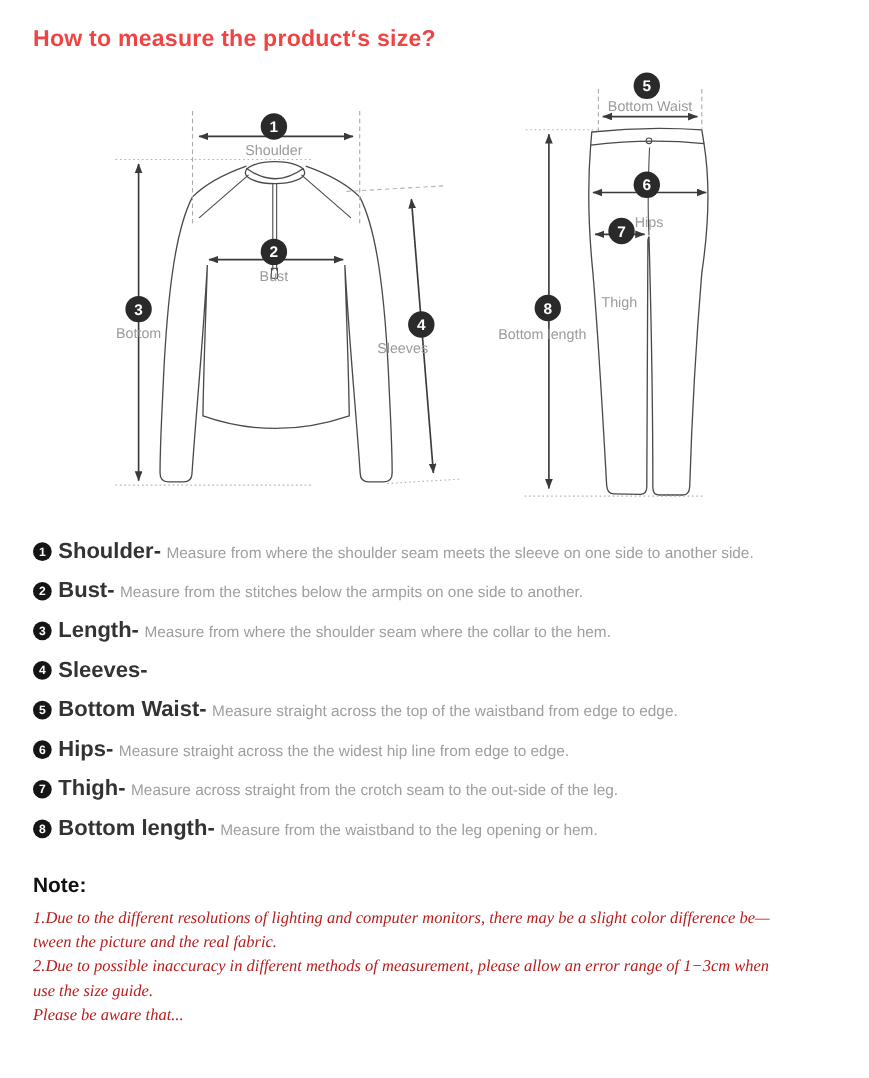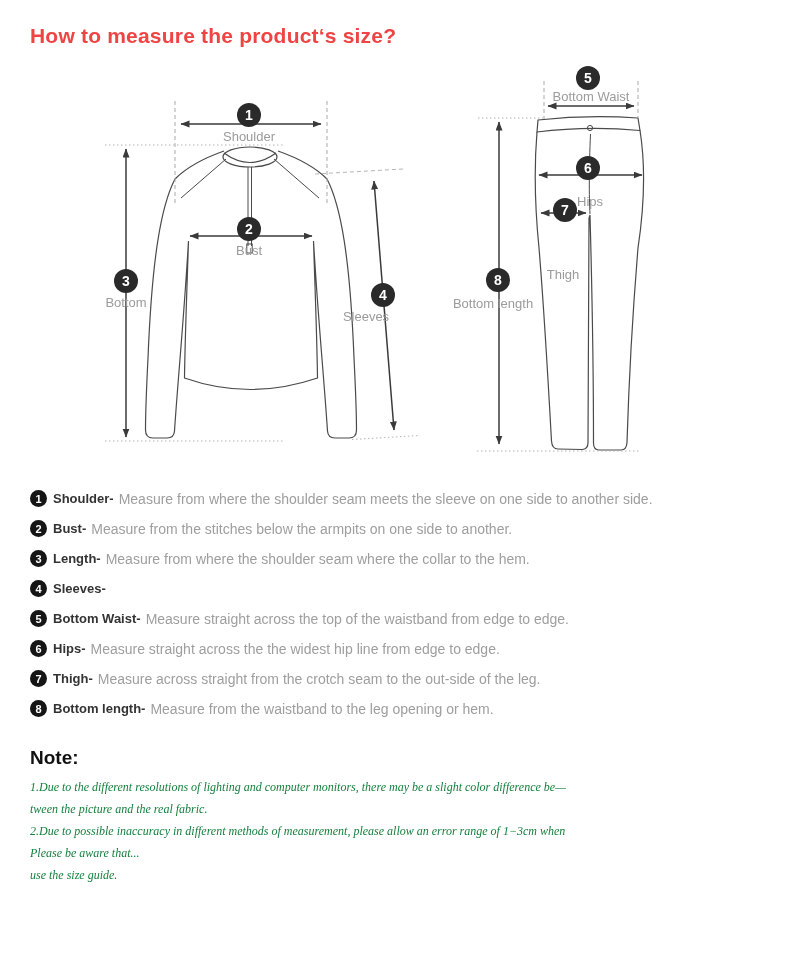--- a/index.html
+++ b/index.html
@@ -25,28 +25,28 @@
   }
   
   .mlist { margin:12px 0 0 30px; }
   .mrow { display:flex; align-items:center; margin-bottom:13px; }
   .mbadge {
     width:17px; height:17px; border-radius:50%; background:#151515;
     color:#fff; font-size:11px; font-weight:bold; flex:none;
     display:inline-flex; align-items:center; justify-content:center;
     margin-right:6px;
   }
-  .mname { font-size:13px; font-weight:bold; color:#333; white-space:nowrap; }
+  .mname { font-size:20px; font-weight:bold; color:#333; white-space:nowrap; }
   .mdesc { font-size:14px; color:#9e9e9e; margin-left:5px; white-space:nowrap; }
   
   .note { margin:30px 28px 12px 30px; }
   .note-h { font-size:19px; font-weight:bold; color:#111; margin:0 0 7px 0; }
   .note-line {
     font-family:"Liberation Serif", serif; font-style:italic;
-    font-size:12px; color:#15803d; line-height:22px;
+    font-size:15px; color:#b91c1c; line-height:22px;
   }
 </style>
 </head>
 <body>
 
 <h1 class="page-title">How to measure the product‘s size?</h1>
 
 <div class="diagram">
   <svg width="790" height="420" viewBox="0 0 790 420">
     <defs>
@@ -194,15 +194,15 @@
     <span class="mname">Bottom length-</span>
     <span class="mdesc">Measure from the waistband to the leg opening or hem.</span>
   </div>
 </div>
 
 <div class="note">
   <div class="note-h">Note:</div>
   <div class="note-line">1.Due to the different resolutions of lighting and computer monitors, there may be a slight color difference be—</div>
   <div class="note-line">tween the picture and the real fabric.</div>
   <div class="note-line">2.Due to possible inaccuracy in different methods of measurement, please allow an error range of 1−3cm when</div>
+  <div class="note-line">use the size guide.</div>
   <div class="note-line">Please be aware that...</div>
-  <div class="note-line">use the size guide.</div>
 </div>
 
 </body></html>

